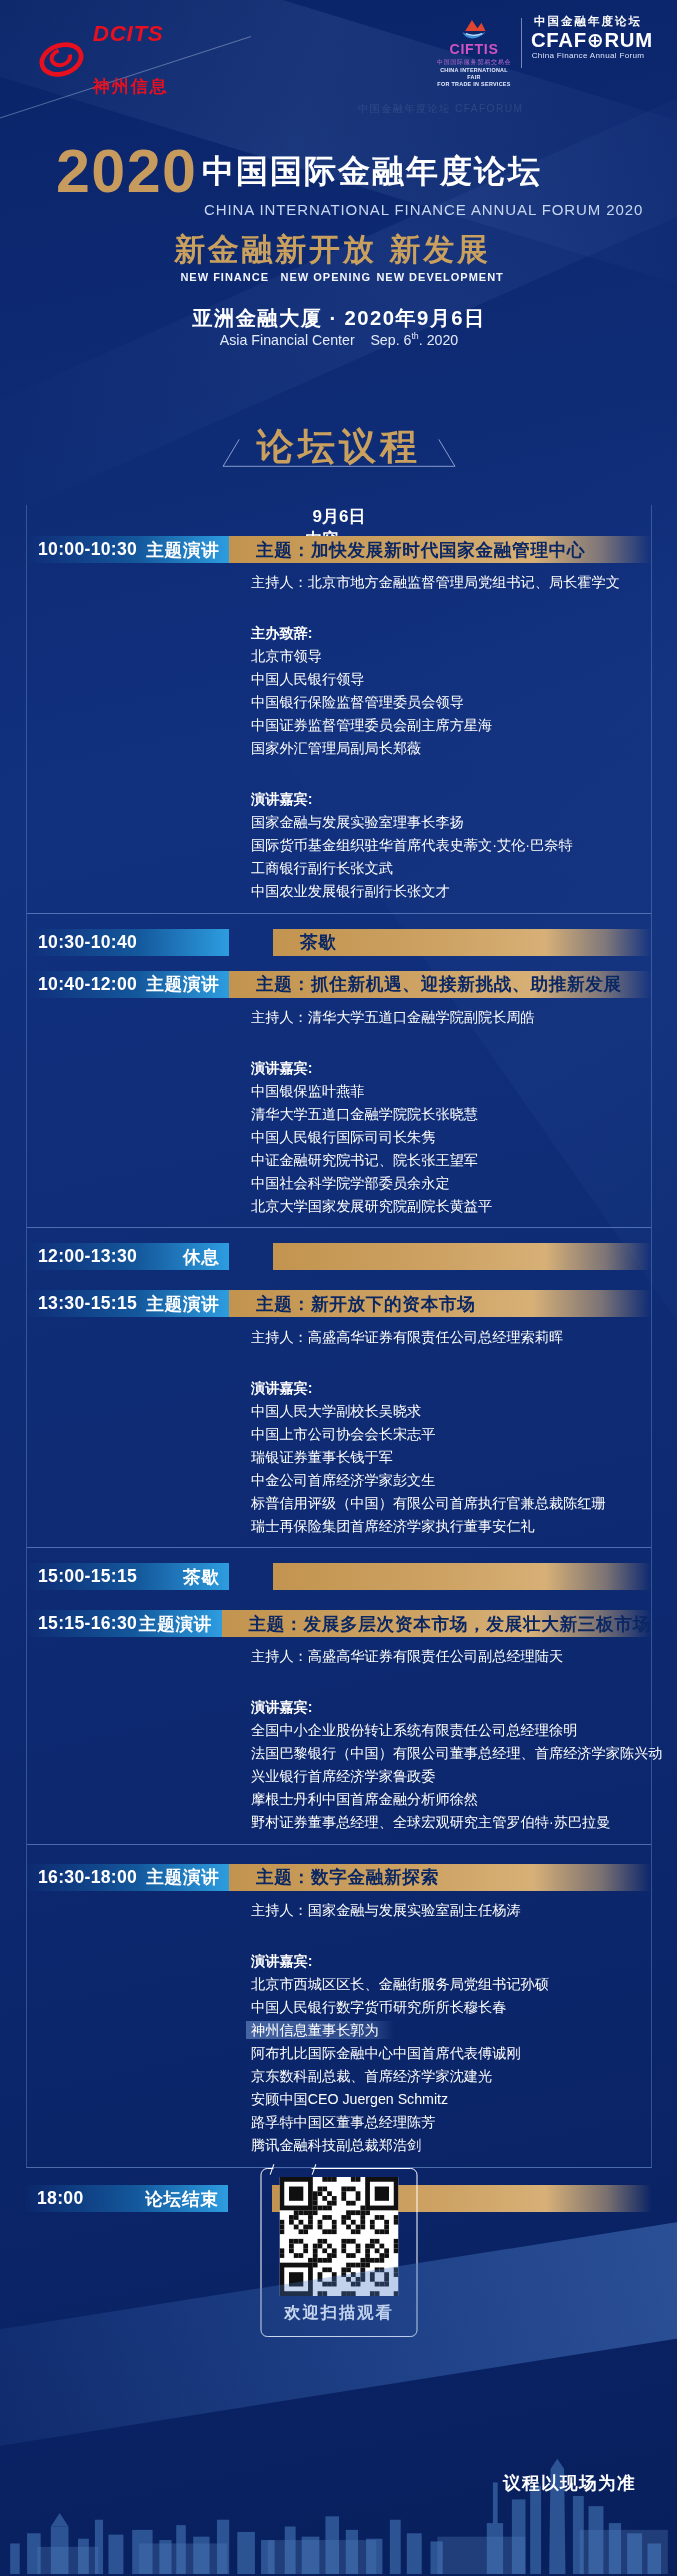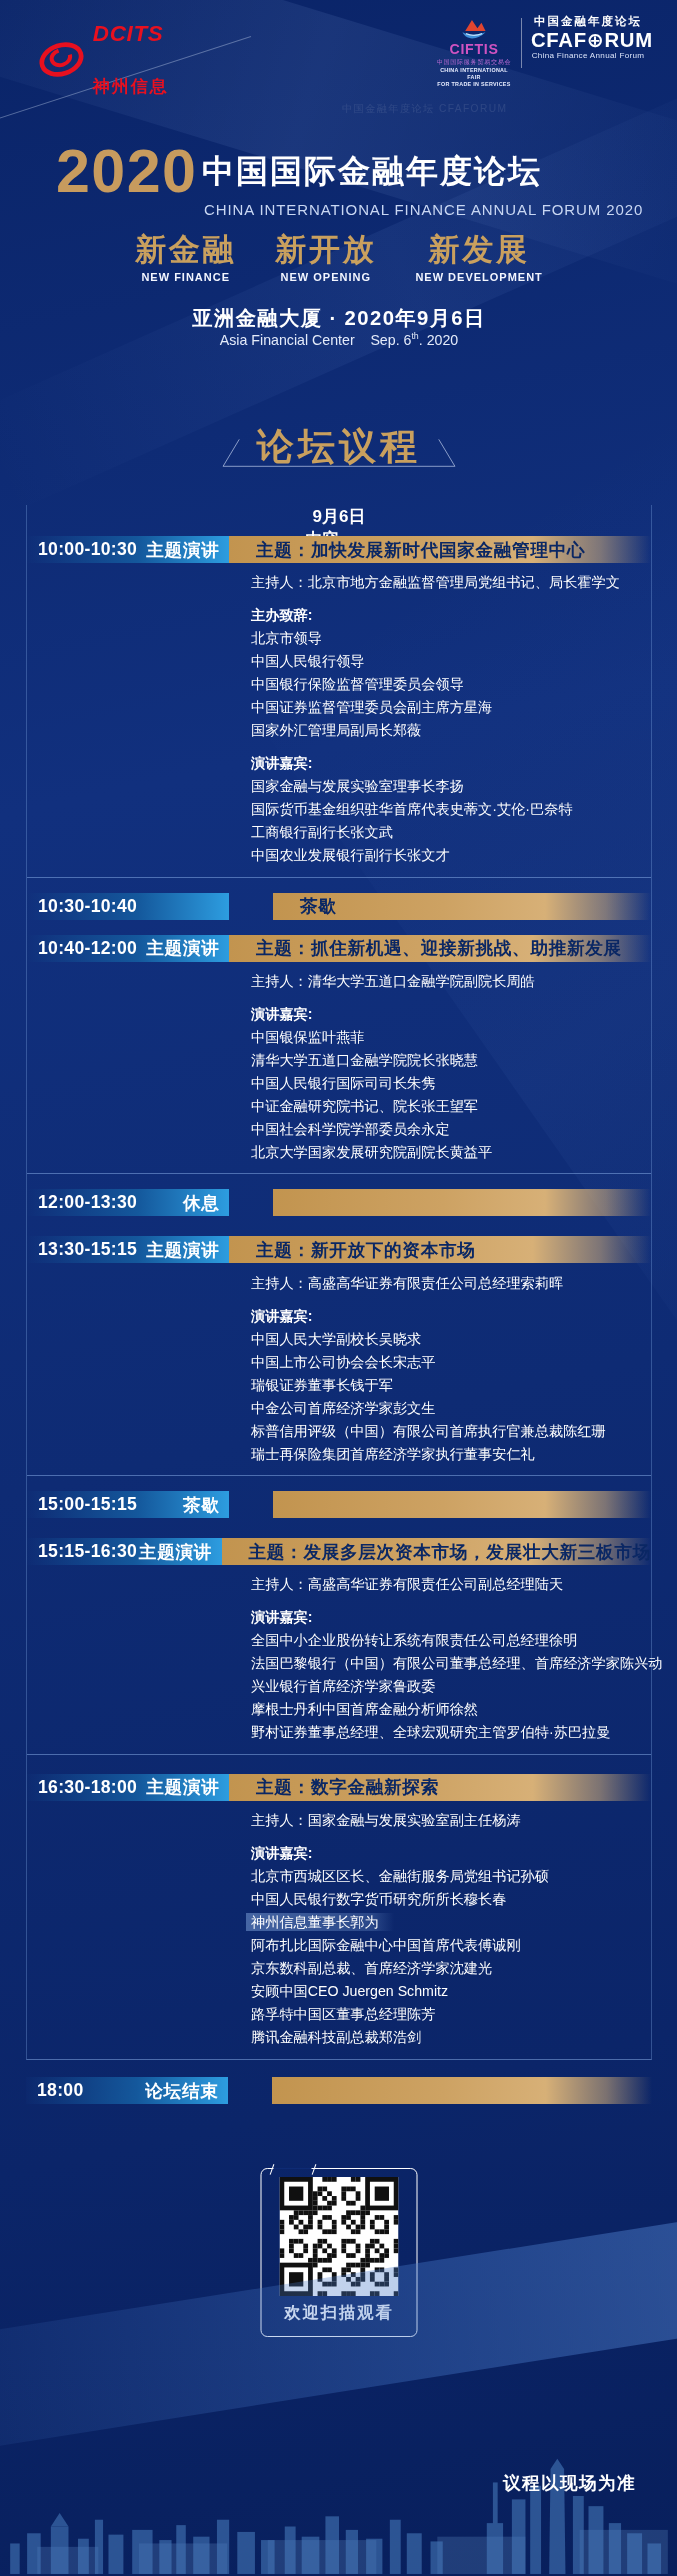--- a/index.html
+++ b/index.html
@@ -28,27 +28,27 @@
   .ciftis{width:80px;text-align:center;padding-top:1.4px;}
   .ciftis .word{font-size:14.2px;font-weight:800;letter-spacing:0.7px;color:#cf53c0;line-height:13.6px;}
   .ciftis .cn{font-size:6.1px;color:#b86ad2;letter-spacing:0.7px;margin-top:2px;}
   .ciftis .en{font-size:5.4px;font-weight:700;color:#e8edff;letter-spacing:0.3px;line-height:6.8px;}
   .logo-divider{width:0.7px;height:50px;background:rgba(255,255,255,.45);margin:2.7px 9.5px 0 6.8px;}
   .cfa{width:114px;text-align:center;}
   .cfa .cn{font-size:11.5px;font-weight:700;letter-spacing:2px;line-height:13.6px;}
   .cfa .big{font-size:20.3px;font-weight:800;letter-spacing:0.7px;line-height:22px;text-align:center;}
   .cfa .sub{font-size:8.1px;color:#dbe4fa;letter-spacing:0.3px;}
 
-  .ghost{position:absolute;left:342px;top:102px;font-size:10.2px;letter-spacing:1.4px;color:rgba(255,255,255,.10);font-weight:400;}
+  .ghost{position:absolute;left:358px;top:102px;font-size:10.2px;letter-spacing:1.4px;color:rgba(255,255,255,.10);font-weight:400;}
 
   
   .year{position:absolute;left:56px;top:141px;font-size:61px;font-weight:800;color:#c79b5e;letter-spacing:1.4px;line-height:61px;}
   .title-cn{position:absolute;left:202px;top:148px;font-size:32px;font-weight:800;color:#ffffff;letter-spacing:2px;line-height:46px;font-family:"Liberation Serif","DejaVu Serif",serif;}
   .title-en{position:absolute;left:204px;top:201px;font-size:15px;color:#c9d7f3;letter-spacing:0.9px;font-weight:500;}
-  .keywords{position:absolute;left:0;top:233px;width:678px;display:flex;justify-content:center;gap:39px;}
+  .keywords{position:absolute;left:0;top:233px;width:678px;display:flex;justify-content:center;}
   .kw{text-align:center;}
   .kw .cn{font-size:31px;font-weight:800;color:#c9a05e;letter-spacing:2.7px;line-height:34px;}
   .kw .en{font-size:11px;font-weight:700;color:#f3f6ff;letter-spacing:1px;margin-top:4.1px;}
   .venue-cn{position:absolute;left:0;top:304px;width:678px;text-align:center;font-size:20.3px;font-weight:800;letter-spacing:1.4px;}
   .venue-en{position:absolute;left:0;top:331px;width:678px;text-align:center;font-size:14.2px;color:#e4ebfa;white-space:pre;}
   .venue-en sup{font-size:8.8px;}
 
   .section-title{position:absolute;left:0;top:422px;width:678px;text-align:center;font-size:37px;font-weight:800;color:#c9a05e;letter-spacing:4.1px;}
   .trapezoid{position:absolute;left:217px;top:438px;}
 
@@ -63,21 +63,21 @@
   .band{display:flex;height:27px;}
   .band-left{width:202px;display:flex;align-items:center;justify-content:space-between;padding:0 9.5px 0 11px;box-sizing:border-box;
     background:linear-gradient(90deg,rgba(15,48,120,.2) 0%,#14589c 55%,#2d9de0 100%);}
   .band-left .time{font-size:17.6px;font-weight:800;letter-spacing:0.3px;white-space:nowrap;}
   .band-left .tag{font-size:17.6px;font-weight:800;letter-spacing:0.7px;white-space:nowrap;}
   .band-gold{flex:1;display:flex;align-items:center;padding-left:27px;
     background:linear-gradient(90deg,#c2944f 0%,#cda263 45%,#d7b077 72%,rgba(215,176,119,.55) 88%,rgba(215,176,119,0) 100%);
     color:#0a2764;font-size:17.6px;font-weight:800;letter-spacing:0.7px;white-space:nowrap;}
   .content{padding:8.1px 2.7px 9.5px 224px;}
   .line{margin:0;font-size:14.2px;line-height:23px;color:#fff;font-weight:500;white-space:nowrap;}
-  .label{font-weight:800;margin-top:10px;}
+  .label{font-weight:800;margin-top:28px;}
   .hl{background:linear-gradient(90deg,rgba(150,188,240,.42) 0%,rgba(150,188,240,.22) 85%,rgba(150,188,240,0) 100%);
       padding:1.4px 15px 1.4px 5.4px;margin-left:-5.4px;}
   .band-only{margin:15px 0;gap:44px;}
   .mt30{margin-top:20.3px;} .mt28{margin-top:19px;} .mt26{margin-top:17.6px;}
 
   
   .qr-wrap{position:absolute;left:50%;transform:translateX(-50%);top:2168px;width:157px;height:169px;
     border:1.4px solid #fff;border-radius:6.8px;box-sizing:border-box;text-align:center;}
   .qr-notch{position:absolute;left:12.2px;top:-1.4px;width:38px;height:1.4px;background:#0e2b74;}
   .qr-tick{position:absolute;top:-5.4px;width:1.4px;height:11px;background:#fff;}

